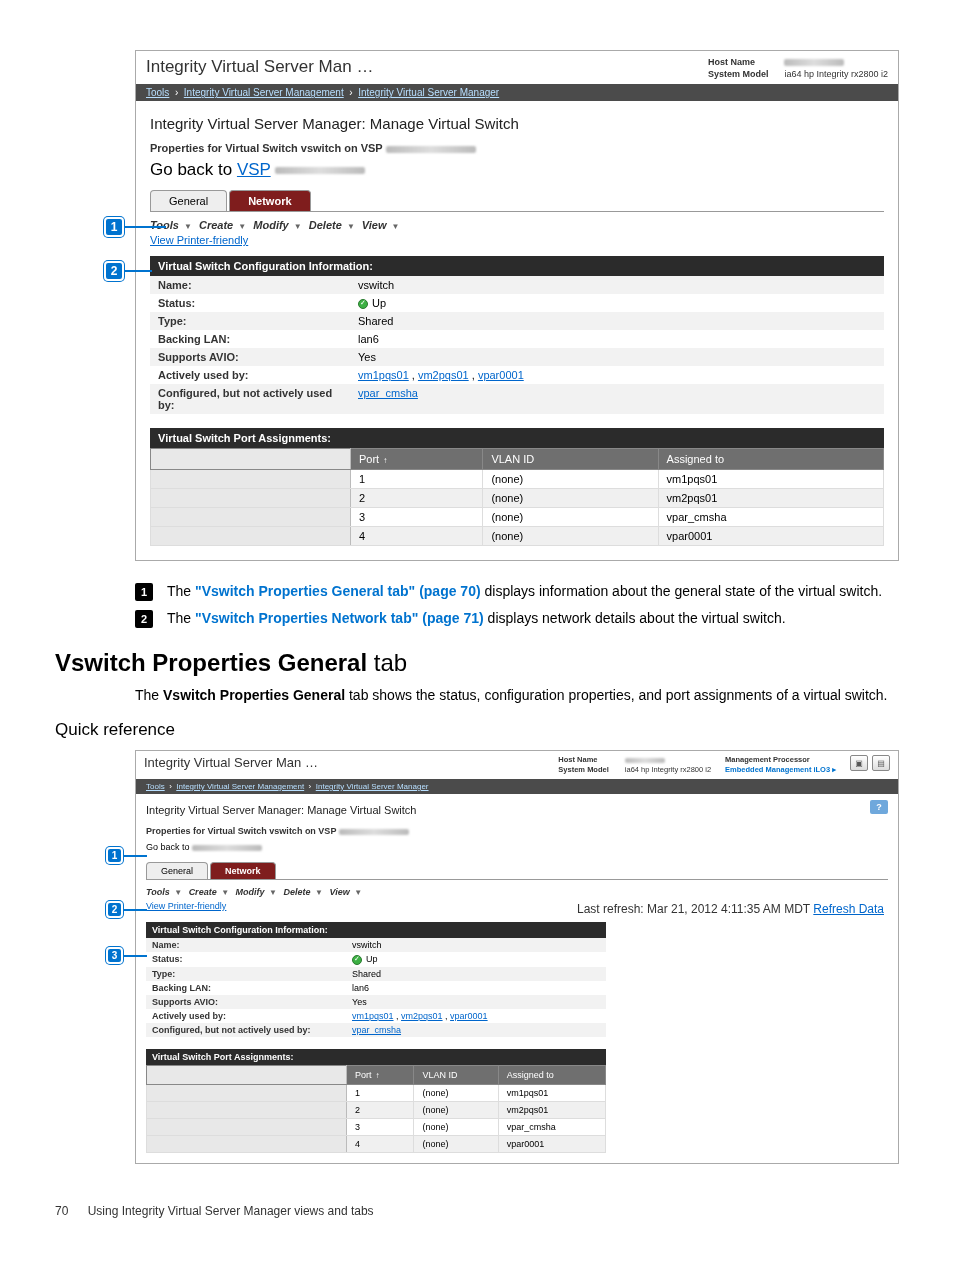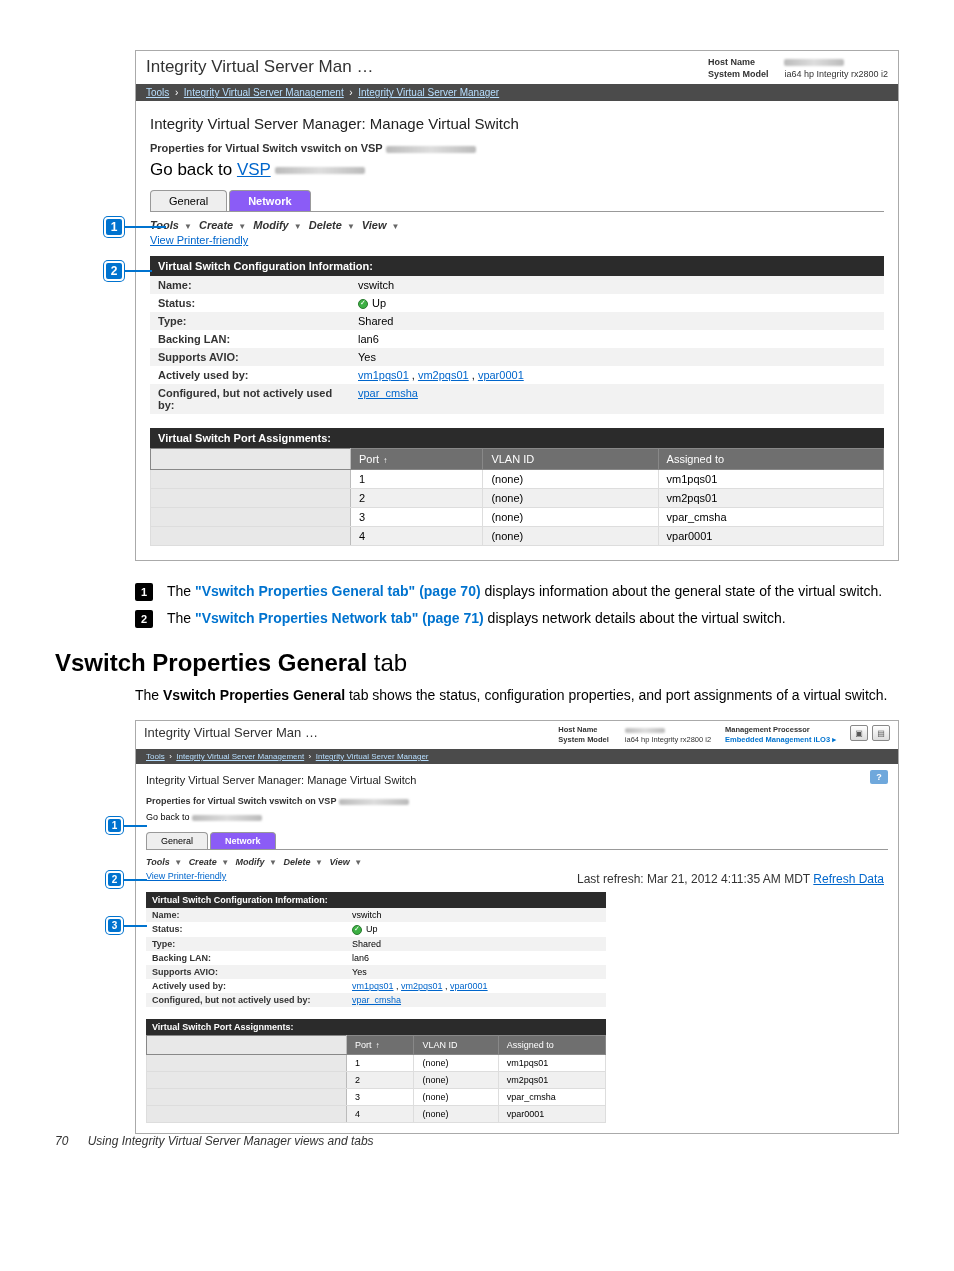--- a/index.html
+++ b/index.html
@@ -89,21 +89,21 @@
     padding: 4px 18px;
     font-size: 11px;
     border: 1px solid #999;
     border-bottom: none;
     background: #eee;
     margin-right: 2px;
     border-radius: 4px 4px 0 0;
     cursor: pointer;
   }
   .tab.active {
-    background: #8b5cf6;
+    background: #7f1d1d;
     color: #fff;
     font-weight: bold;
   }
   .screenshot.small .tab { font-size: 9px; padding: 3px 14px; }
 
   .toolbar {
     font-size: 11px;
     padding: 3px 0;
     font-weight: bold;
     color: #333;
@@ -275,21 +275,21 @@
     font-weight: bold;
     text-align: center;
     line-height: 14px;
     border-radius: 2px;
     float: right;
   }
 
   .footer {
     font-size: 12px;
     color: #333;
-    font-style: italic;
+    margin-top: 40px;
   }
   .footer .pn { margin-right: 16px; }
 </style>
 </head>
 <body>
 
 <div class="page">
 
 
   <div class="screenshot" style="position:relative;">
@@ -433,20 +433,21 @@
     </div>
   </div>
 
   <h2 class="section-title">
     <b>Vswitch Properties General</b><span> tab</span>
   </h2>
   <div class="body-text">
     <span>The </span><b>Vswitch Properties General</b><span> tab shows the status, configuration properties, and port assignments of a virtual switch.</span>
   </div>
 
+  <div class="quickref">Quick reference</div>
 
 
   <div class="screenshot small" style="position:relative;">
     <div class="callout" style="left:-30px; top:96px; width:17px;height:17px;font-size:10px;">1</div>
     <div class="callout-line" style="left:-13px; top:104px; width:24px;"></div>
     <div class="callout" style="left:-30px; top:150px; width:17px;height:17px;font-size:10px;">2</div>
     <div class="callout-line" style="left:-13px; top:158px; width:24px;"></div>
     <div class="callout" style="left:-30px; top:196px; width:17px;height:17px;font-size:10px;">3</div>
     <div class="callout-line" style="left:-13px; top:204px; width:24px;"></div>
 

